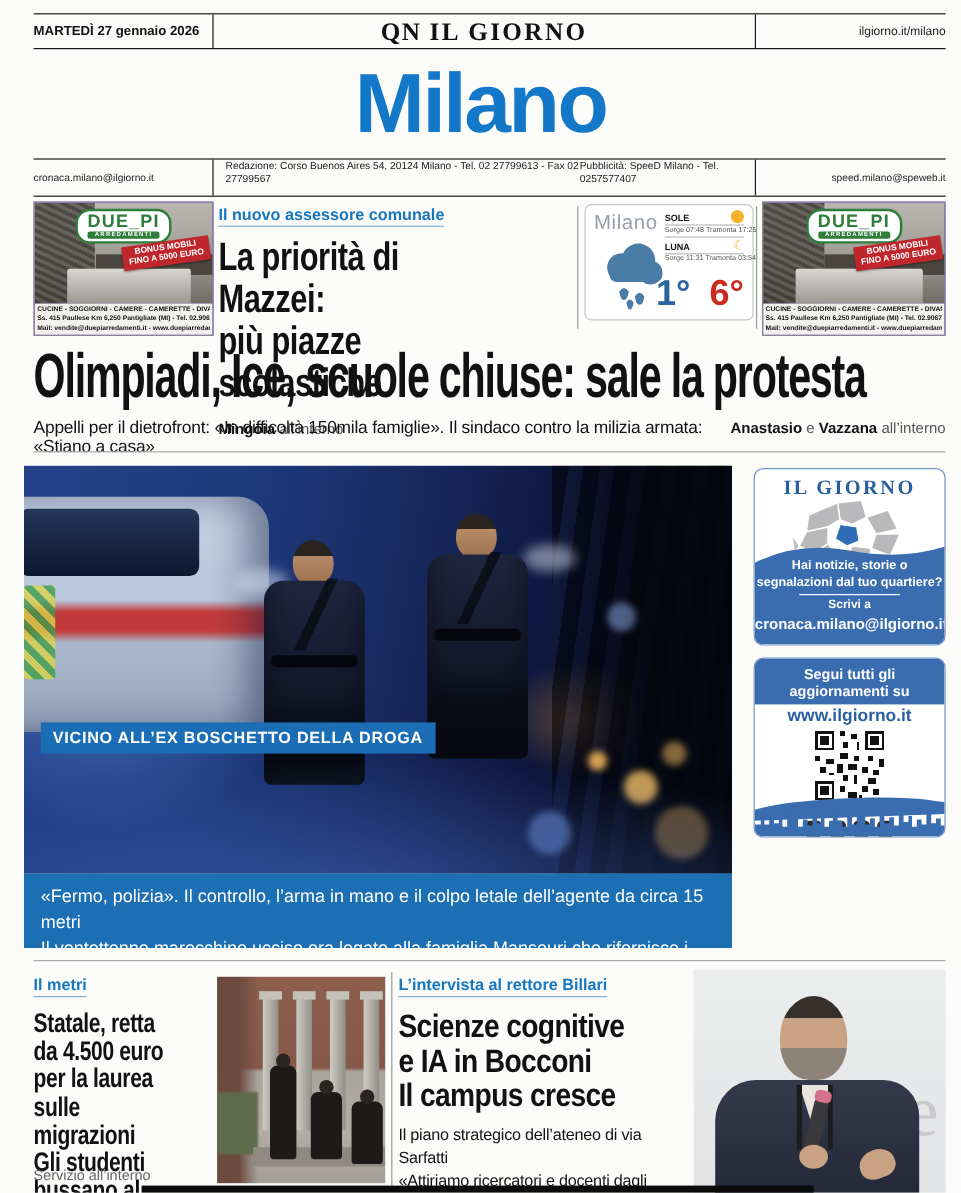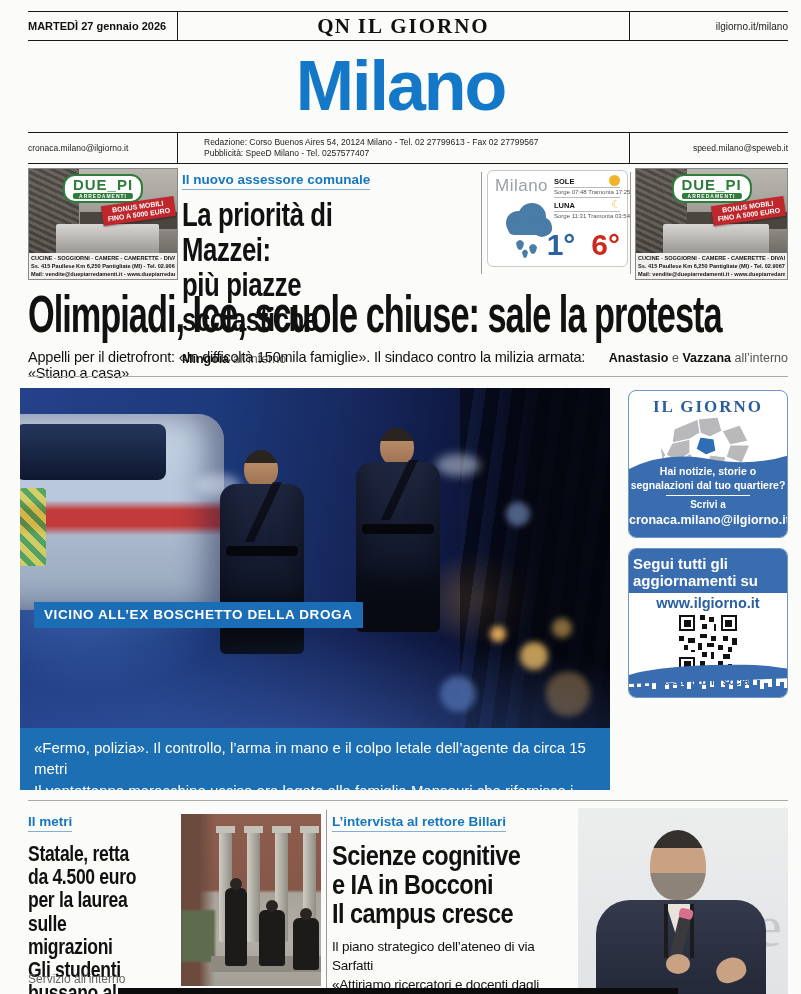--- a/index.html
+++ b/index.html
@@ -20,21 +20,21 @@
 
   
   #city-title { position:absolute; left:0; top:46px; width:100%; text-align:center;
                 font-size:70px; font-weight:bold; color:#1478c8; letter-spacing:-2px; }
 
   
   #addr { position:absolute; left:28px; top:132px; width:760px; height:32px;
           border-top:1px solid #1a1a1a; border-bottom:1px solid #1a1a1a; display:flex; align-items:center; }
   #addr .a-left  { width:149px; font-size:8.5px; color:#222; }
   #addr .a-mid   { width:453px; height:100%; border-left:1px solid #1a1a1a; border-right:1px solid #1a1a1a;
-                   font-size:8.5px; color:#222; display:flex; flex-direction:column; justify-content:center; padding-left:26px; line-height:1.35; }
+                   font-size:8.5px; color:#222; display:flex; justify-content:center; padding-left:10px; line-height:1.35; }
   #addr .a-right { width:158px; text-align:right; font-size:8.5px; color:#222; }
 
   
   #toprow { position:absolute; left:0; top:168px; width:801px; height:114px; }
   .ad { position:absolute; top:0; height:112px; background:#8b5cf6; border:1px solid #888; overflow:hidden; }
   #ad-left { left:28px; width:150px; }
   #ad-right{ left:635px; width:153px; }
   .ad-photo { position:absolute; inset:0 0 26px 0;
      background: linear-gradient(180deg,#b9b6b0 0%,#a7a49e 40%,#8f8c86 70%,#6f6c66 100%); }
   .ad-photo::before { content:""; position:absolute; left:0; top:0; width:34%; height:100%;
@@ -141,21 +141,21 @@
   #sb1 svg.map { position:absolute; left:50%; top:24px; transform:translateX(-50%); }
   .sb1-band { position:absolute; left:0; bottom:0; width:100%; height:76px; }
   .sb1-band svg { position:absolute; left:0; top:-14px; }
   .sb1-band .txt { position:absolute; left:0; top:4px; width:100%; text-align:center; color:#fff; font-weight:bold;
      font-size:10.5px; line-height:1.3; }
   .sb1-div { position:absolute; left:50%; top:34px; transform:translateX(-50%); width:84px; height:1px; background:#fff; }
   .sb1-cta { position:absolute; left:0; top:38px; width:100%; text-align:center; color:#fff; font-weight:bold; font-size:10px; }
   .sb1-email { position:absolute; left:0; top:52px; width:100%; text-align:center; color:#fff; font-weight:bold; font-size:12.5px; }
 
   #sb2 { top:160px; height:150px; }
-  .sb2-band { background:#3a6cb0; color:#fff; font-weight:bold; font-size:15px; padding:6px 4px 4px; }
+  .sb2-band { background:#3a6cb0; color:#fff; font-weight:bold; font-size:12px; text-align:center; padding:6px 4px 4px; }
   .sb2-site { text-align:center; color:#2a5f9f; font-weight:bold; font-size:14.5px; margin-top:2px; }
   .sb2-qr { display:block; margin:4px auto 0; }
   .sb2-social-label { text-align:center; color:#2a5f9f; font-weight:bold; font-size:10.5px; margin-top:2px; }
   .sb2-icons { display:flex; justify-content:center; gap:6px; margin-top:3px; }
   .sb2-icons span { width:14px; height:14px; border-radius:4px; background:#2b2b2b; color:#fff; font-size:9px;
      display:flex; align-items:center; justify-content:center; font-weight:bold; }
   .sb2-sky { position:absolute; left:0; bottom:0; width:100%; height:34px; }
   .sb2-wave { position:absolute; left:-6px; bottom:16px; width:112%; height:16px; background:#3a6cb0; border-radius:100% 100% 0 0/22px 26px 0 0; transform:rotate(-2deg); }
   .sb2-sky svg { position:absolute; left:0; bottom:0; }
 

